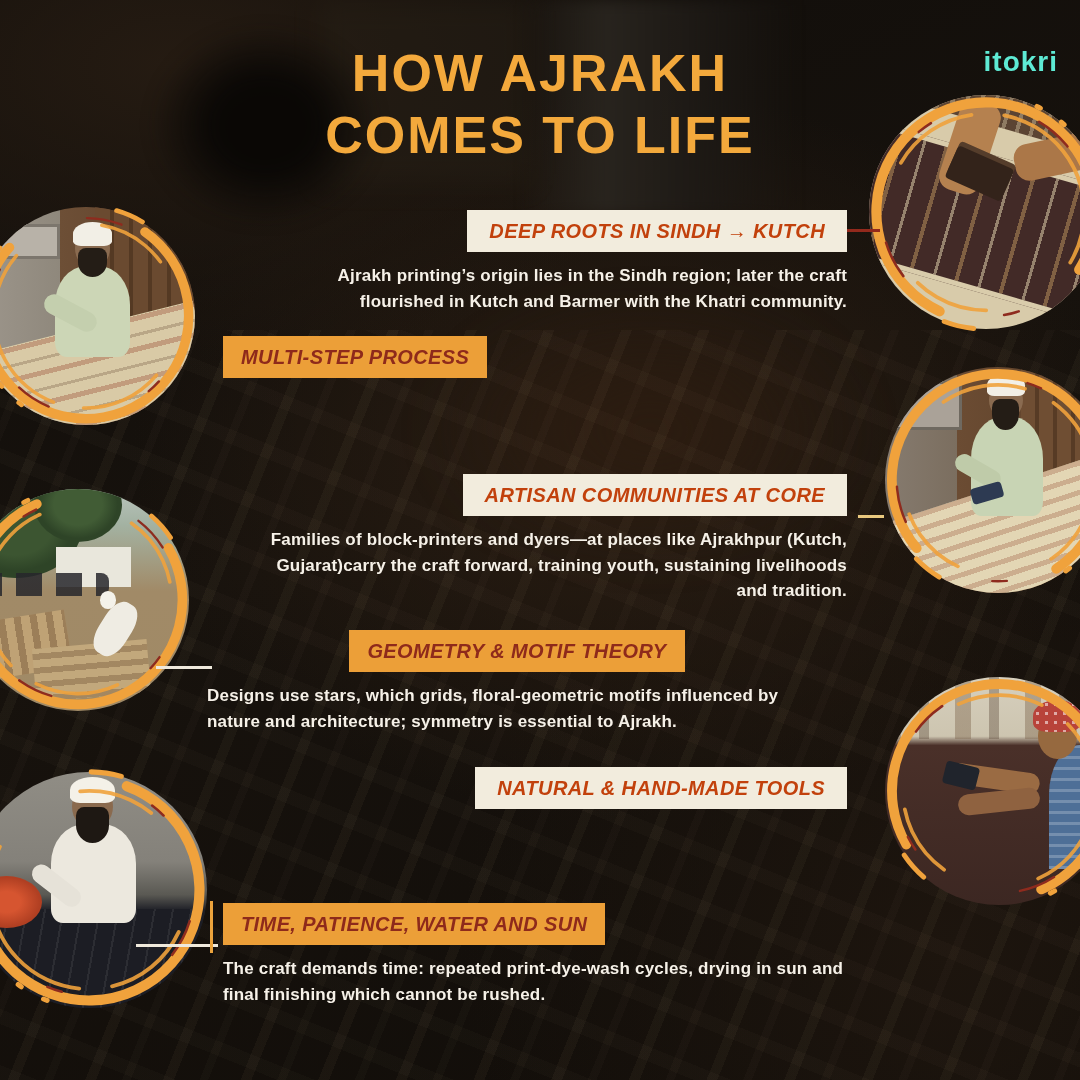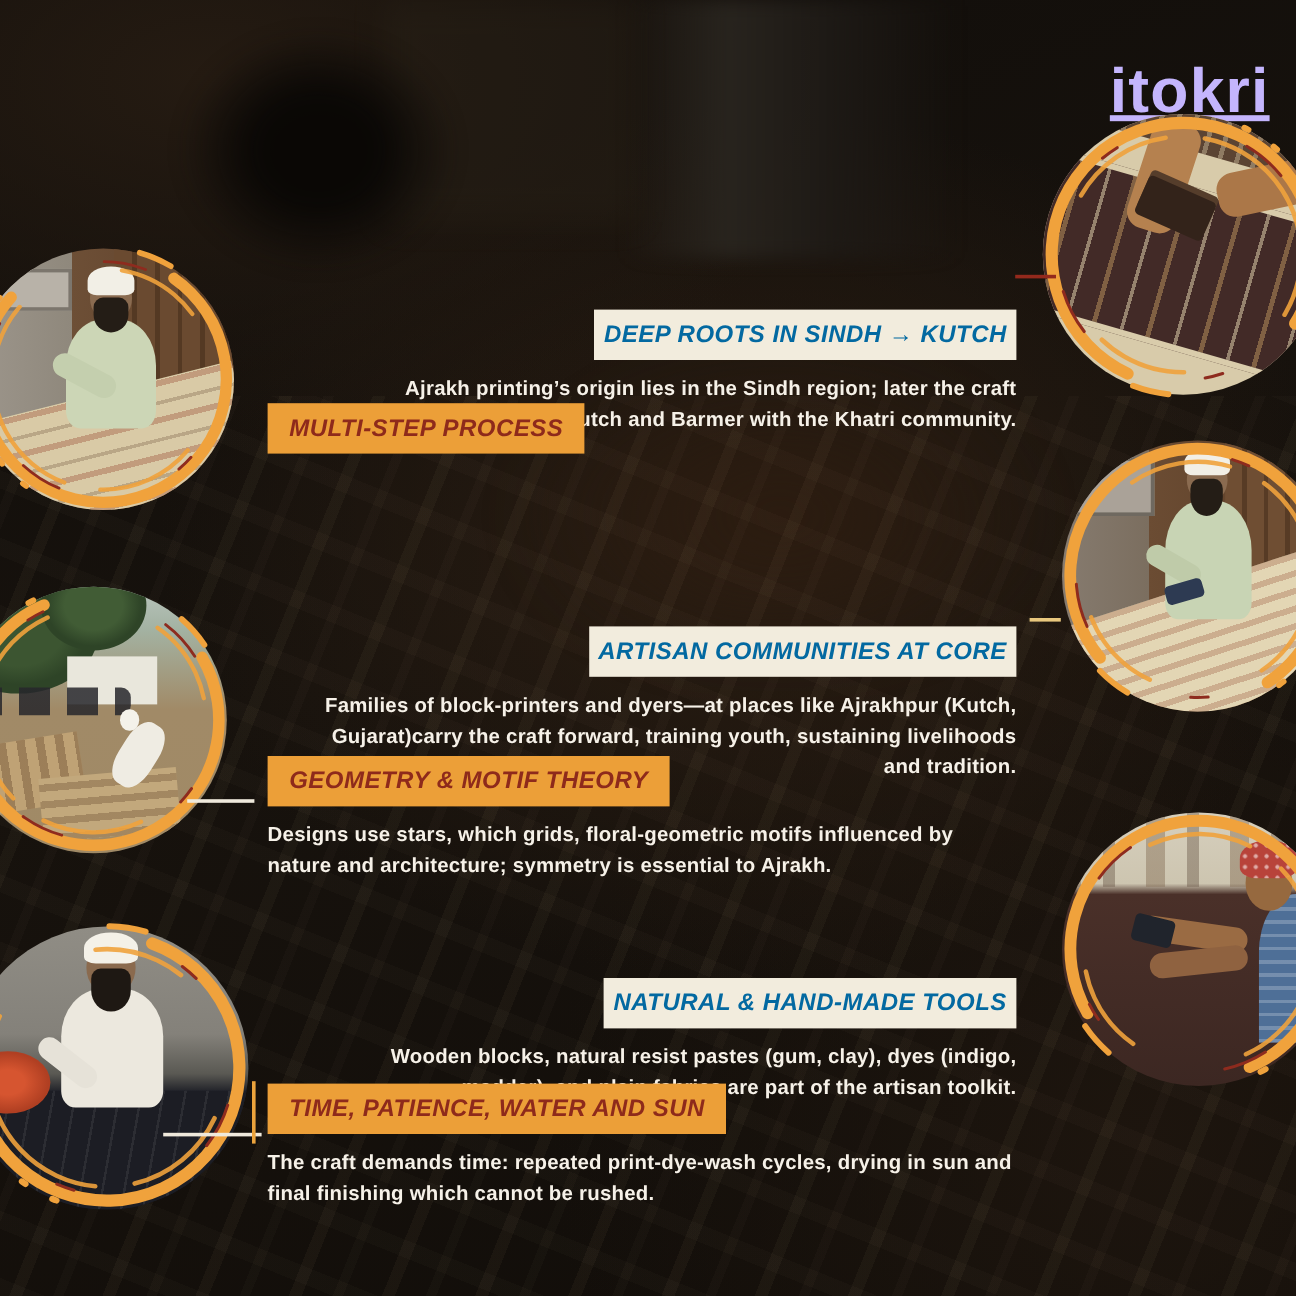--- a/index.html
+++ b/index.html
@@ -33,39 +33,39 @@
   .bg-vignette{ inset:0;
     background:radial-gradient(140% 140% at 50% 45%, rgba(0,0,0,0) 52%, rgba(0,0,0,.55) 100%); }
 
   
   .title{
     position:absolute; top:42px; left:0; right:0; text-align:center;
     color:#F3A93C; font-weight:800; font-size:52px; line-height:1.2; letter-spacing:2px;
   }
   .logo{
     position:absolute; top:46px; right:22px;
-    color:#c4b5fd; font-weight:800; font-size:52px; letter-spacing:1px;text-decoration:underline;
+    color:#5eead4; font-weight:800; font-size:28px; letter-spacing:1px;
   }
 
   
   .sec{ position:absolute; display:flex; flex-direction:column; gap:11px; z-index:6; }
   .sec.alignr{ align-items:flex-end; text-align:right; }
   .chip{
     display:inline-block; width:max-content;
     font-style:italic; font-weight:800; font-size:20px; line-height:1; letter-spacing:.4px;
     padding:11px 18px;
   }
-  .chip.cream{ background:#F2ECDD; color:#0369a1; padding:11px 8px;margin-top:48px; }
+  .chip.cream{ background:#F2ECDD; color:#c2410c; padding:11px 22px; }
   .chip.orange{ background:#EC9F38; color:#8E2A1B; }
   .body{ font-weight:700; font-size:17px; line-height:1.5; color:#F6F1E8; letter-spacing:.2px; }
 
   .s1{ top:210px; right:233px; width:585px; }
   .s2{ top:336px; left:223px;  width:555px; }
   .s3{ top:474px; right:233px; width:600px; }
-  .s4{ top:630px; left:223px;  width:620px; }
+  .s4{ top:630px; left:207px;  width:620px;align-items:center; }
   .s5{ top:767px; right:233px; width:585px; }
   .s6{ top:903px; left:223px;  width:630px; }
 
   
   .line{ position:absolute; z-index:5; }
   .line1{ left:846px; top:229px; width:34px; height:3px; background:#93291C; }
   .line2{ left:156px; top:666px; width:56px; height:3px; background:#EFE9DC; }
   .line3{ left:136px; top:944px; width:82px; height:3px; background:#EFE9DC; }
   .line4{ left:858px; top:515px; width:26px; height:3px; background:#E9C87E; }
   .line5{ left:210px; top:901px; width:3px;  height:52px; background:#EBA33C; }
@@ -168,20 +168,24 @@
 <div id="canvas">
 
   <div class="bg bg-base"></div>
   <div class="bg bg-curtain"></div>
   <div class="bg bg-wall"></div>
   <div class="bg bg-person-sil"></div>
   <div class="bg bg-arm"></div>
   <div class="bg bg-fabric"></div>
   <div class="bg bg-vignette"></div>
 
+  <h1 class="title">
+    <span>HOW AJRAKH</span><br>
+    <span>COMES TO LIFE</span>
+  </h1>
   <div class="logo">itokri</div>
 
   <div class="line line1"></div>
   <div class="line line2"></div>
   <div class="line line3"></div>
   <div class="line line4"></div>
   <div class="line line5"></div>
 
   <section class="sec s1 alignr">
     <div class="chip cream">DEEP ROOTS IN SINDH → KUTCH</div>
@@ -197,21 +201,20 @@
     <p class="body">Families of block-printers and dyers—at places like Ajrakhpur (Kutch, Gujarat)carry the craft forward, training youth, sustaining livelihoods and tradition.</p>
   </section>
 
   <section class="sec s4">
     <div class="chip orange">GEOMETRY &amp; MOTIF THEORY</div>
     <p class="body">Designs use stars, which grids, floral-geometric motifs influenced by nature and architecture; symmetry is essential to Ajrakh.</p>
   </section>
 
   <section class="sec s5 alignr">
     <div class="chip cream">NATURAL &amp; HAND-MADE TOOLS</div>
-    <p class="body">Wooden blocks, natural resist pastes (gum, clay), dyes (indigo, madder), and plain fabrics are part of the artisan toolkit.</p>
   </section>
 
   <section class="sec s6">
     <div class="chip orange">TIME, PATIENCE, WATER AND SUN</div>
     <p class="body">The craft demands time: repeated print-dye-wash cycles, drying in sun and final finishing which cannot be rushed.</p>
   </section>
 
   <div class="cw cw1">
     <div class="photo p1">
       <div class="door"></div>

